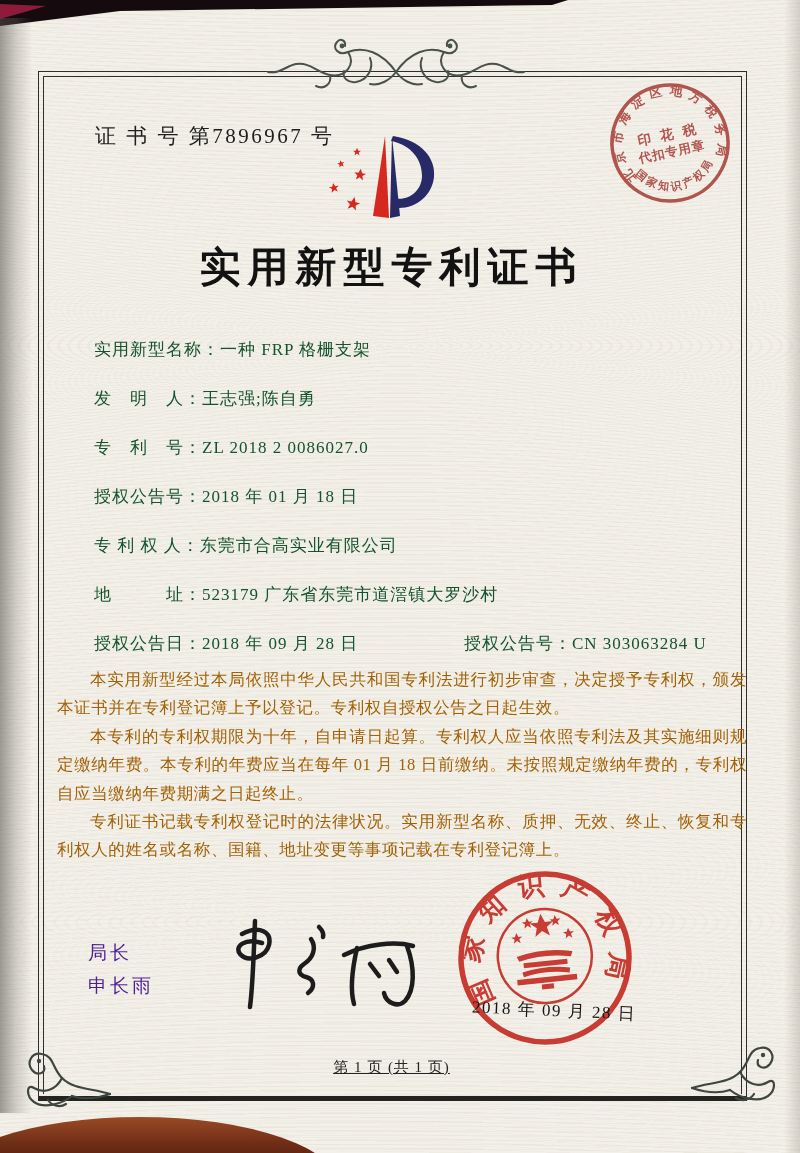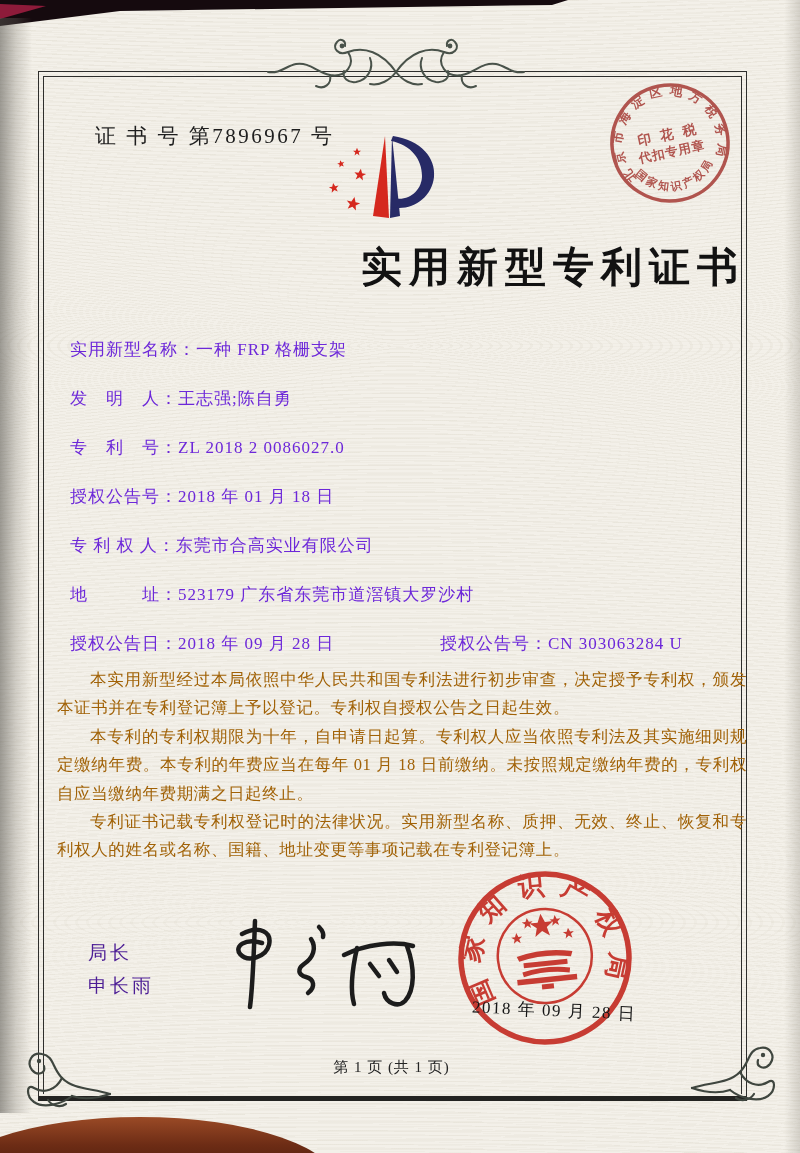--- a/index.html
+++ b/index.html
@@ -24,36 +24,36 @@
     border:1.5px solid #2e2e2c;border-bottom:5px solid #232321;}
   .frame-inner{position:absolute;left:4px;top:4px;right:4px;bottom:2px;
     border:1.2px solid #2e2e2c;border-bottom:none;}
   
   .orn-top{position:absolute;left:262px;top:36px;width:268px;height:62px;}
   .orn-bl{position:absolute;left:22px;top:1048px;width:92px;height:72px;}
   .orn-br{position:absolute;left:688px;top:1042px;width:92px;height:72px;transform:scaleX(-1);}
   
   .cert-no{position:absolute;left:95px;top:122px;font-size:21px;letter-spacing:2.5px;color:#1e1e1e;}
   .logo{position:absolute;left:323px;top:130px;width:118px;height:100px;}
-  .title{position:absolute;left:38px;top:240px;width:707px;text-align:right;
+  .title{position:absolute;left:38px;top:240px;width:707px;text-align:center;
     font-size:41px;font-weight:700;letter-spacing:7px;color:#121212;}
-  .fields{position:absolute;left:70px;top:336px;width:655px;font-size:17px;color:#6d28d9;}
+  .fields{position:absolute;left:94px;top:336px;width:655px;font-size:17px;color:#14532d;}
   .field-row{position:relative;line-height:28px;margin-bottom:21px;letter-spacing:1px;white-space:nowrap;}
   .grant-no{position:absolute;left:370px;top:0;}
   .paras{position:absolute;left:57px;top:666px;width:690px;font-size:16.5px;line-height:1.72;
     color:#a16207;text-align:justify;letter-spacing:.6px;}
   .paras p{margin:0;text-indent:2em;}
   .director{position:absolute;left:88px;top:936px;font-size:19px;color:#4c1d95;line-height:33px;letter-spacing:3px;}
   .signature{position:absolute;left:198px;top:912px;width:235px;height:102px;}
   .seal{position:absolute;left:453px;top:866px;width:184px;height:184px;transform:rotate(-6deg);opacity:.95;}
   .seal-date{position:absolute;left:472px;top:1000px;width:210px;font-size:17px;color:#161616;
     letter-spacing:1.5px;transform:rotate(2.5deg);white-space:nowrap;}
   .tax-stamp{position:absolute;left:600px;top:73px;width:140px;height:140px;transform:rotate(-12deg);opacity:.88;}
   .footer{position:absolute;left:38px;top:1058px;width:707px;text-align:center;font-size:15px;
-    letter-spacing:1px;color:#242424;}
+    letter-spacing:1px;color:#242424;text-decoration:underline;}
   .seal-center-text{font-weight:700;}
 </style>
 </head>
 <body>
 
 <div class="texture"></div>
 
 <svg class="photo-top-strip" viewBox="0 0 800 30" preserveAspectRatio="none">
   <polygon points="0,0 568,0 552,5 120,11 0,26" fill="#150a0e"></polygon>
   <polygon points="0,4 46,6 0,19" fill="#8e1b3a"></polygon>

